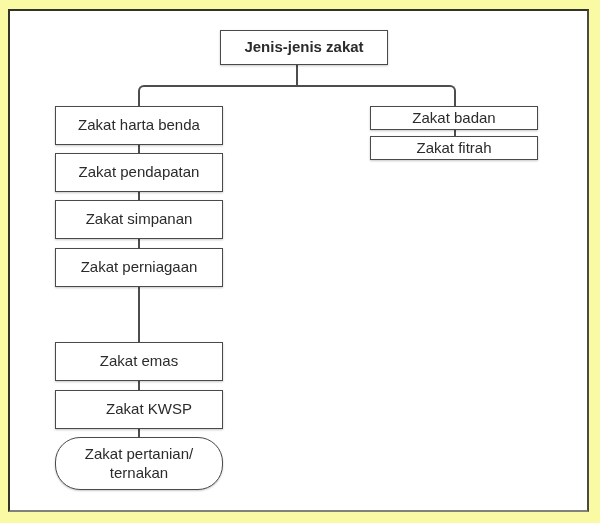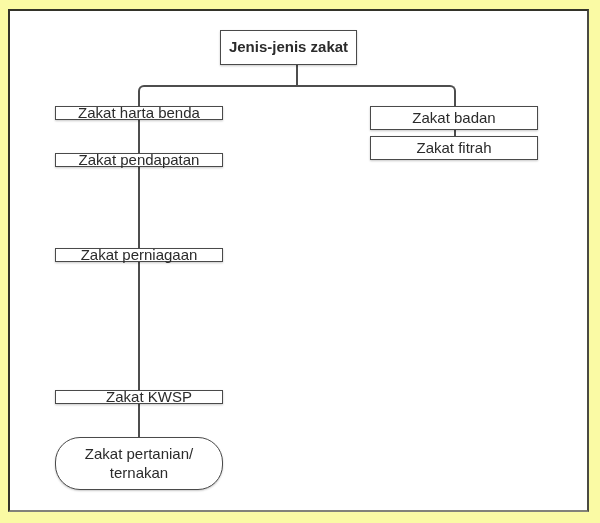--- a/index.html
+++ b/index.html
@@ -53,26 +53,26 @@
     color: #2b2b2b;
     font-size: 15px;
     line-height: 1.25;
     white-space: pre-line;
     box-sizing: border-box;
     z-index: 2;
   }
   .node.root {
     left: 220px;
     top: 30px;
-    width: 137px;
+    width: 168px;
     height: 35px;
     font-weight: bold;
     text-align: center;
   }
-  .node.col-left  { left: 55px;  width: 168px; height: 14px; }
+  .node.col-left  { left: 55px;  width: 168px; height: 39px; }
   .node.col-right { left: 370px; width: 168px; height: 24px; }
   .node.tall { height: 53px; }
 </style>
 </head>
 <body>
 
 <div class="stage">
   <div class="panel"></div>
 
   <div class="line" style="left:296px; top:64px; width:2px; height:22px;"></div>
@@ -83,22 +83,28 @@
   <div class="node root">
     <span>Jenis-jenis zakat</span>
   </div>
 
   <div class="node col-left" style="top:106px;">
     <span>Zakat harta benda</span>
   </div>
   <div class="node col-left" style="top:153px;">
     <span>Zakat pendapatan</span>
   </div>
+  <div class="node col-left" style="top:200px;">
+    <span>Zakat simpanan</span>
+  </div>
   <div class="node col-left" style="top:248px;text-align:right;">
     <span>Zakat perniagaan</span>
+  </div>
+  <div class="node col-left" style="top:342px;">
+    <span>Zakat emas</span>
   </div>
   <div class="node col-left" style="top:390px;padding-left:20px;">
     <span>Zakat KWSP</span>
   </div>
   <div class="node col-left tall" style="top:437px;border-radius:25px;">
     <span>Zakat pertanian/
 ternakan</span>
   </div>
 
   <div class="node col-right" style="top:106px;">

